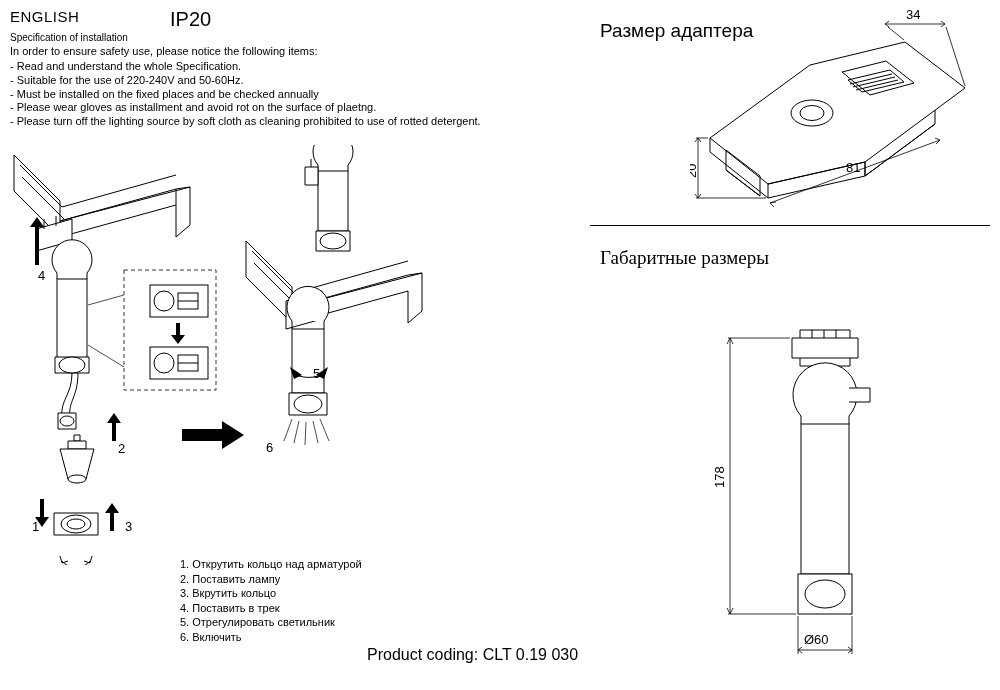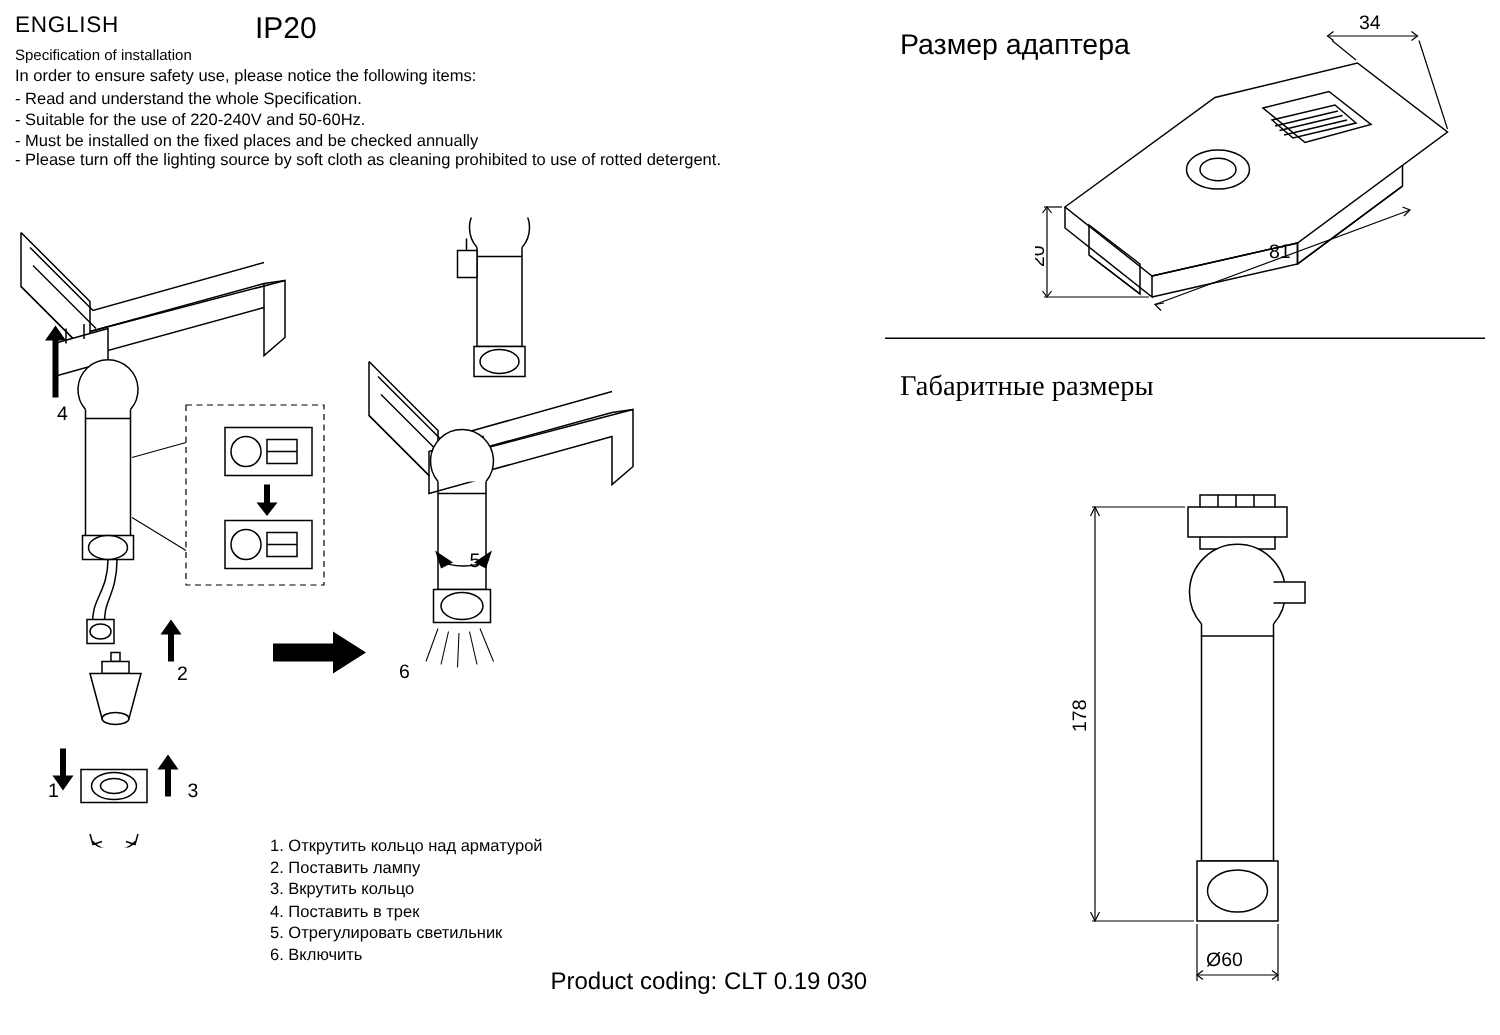--- a/index.html
+++ b/index.html
@@ -44,20 +44,21 @@
 <body>
 
 <div class="abs t-lang">ENGLISH</div>
 <div class="abs t-ip">IP20</div>
 <div class="abs t-spec">Specification of installation</div>
 <div class="abs t-intro">In order to ensure safety use, please notice the following items:</div>
 <div class="abs bullets">
   <div>- Read and understand the whole Specification.</div>
   <div>- Suitable for the use of 220-240V and 50-60Hz.</div>
   <div>- Must be installed on the fixed places and be checked annually</div>
+  <div>- Please wear gloves as installment and avoid rot on the surface of plaetng.</div>
   <div>- Please turn off the lighting source by soft cloth as cleaning prohibited to use of rotted detergent.</div>
 </div>
 
 <div class="abs rus-title t-adapter">Размер адаптера</div>
 <div class="abs divider"></div>
 <div class="abs rus-title t-gabarit">Габаритные размеры</div>
 
 <svg class="abs" style="left:690px; top:10px;" width="300" height="200" viewBox="0 0 300 200">
 
   <g class="ln thin">

